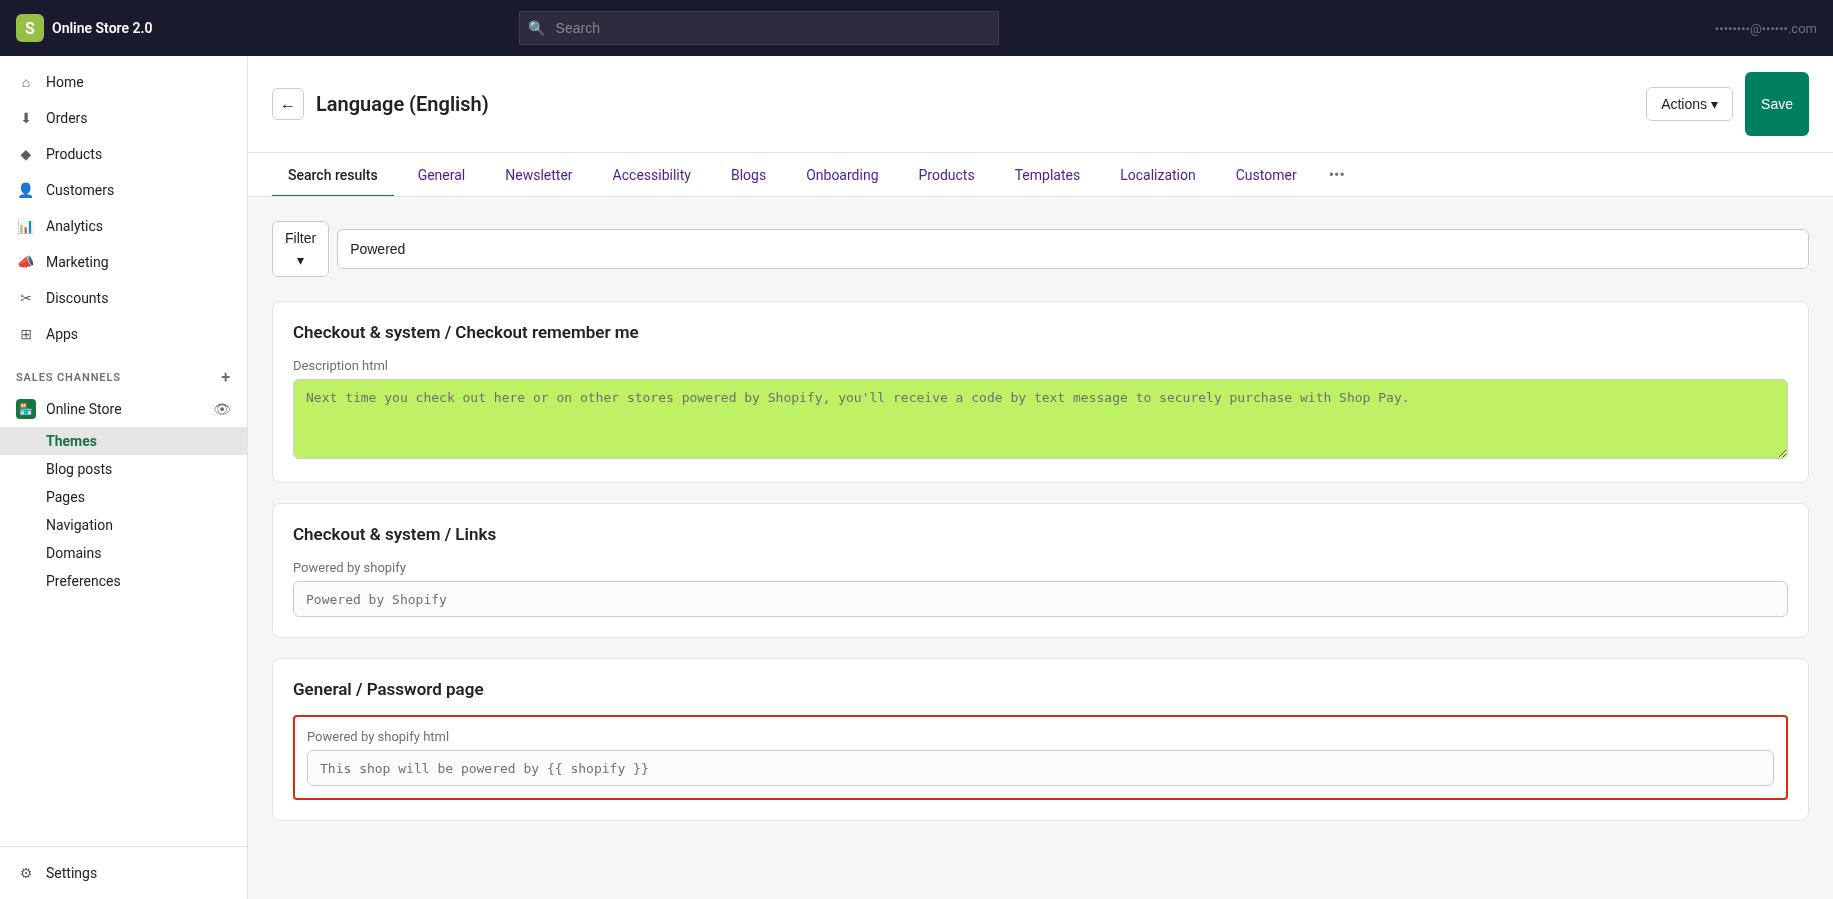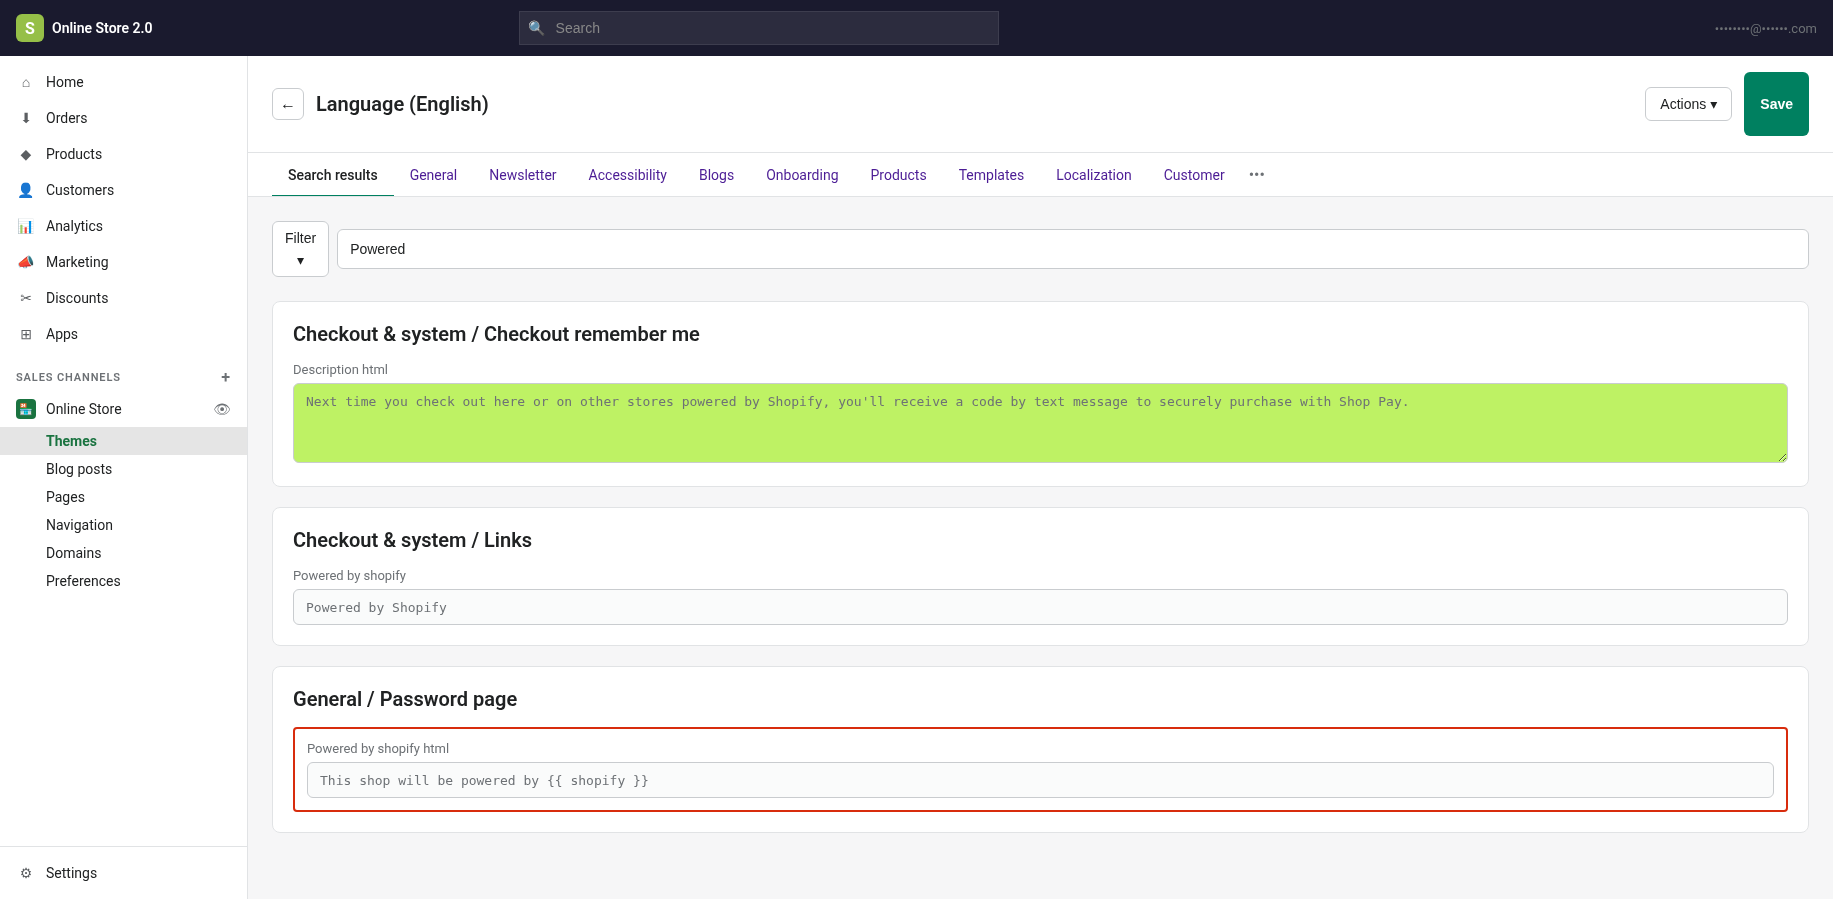--- a/index.html
+++ b/index.html
@@ -215,31 +215,31 @@
       text-align: center;
     }
     .save-button {
       padding: 24px 16px;
       background: #008060;
       color: #fff;
       border: none;
       border-radius: 6px;
       cursor: pointer;
       font-size: 14px;
-      font-weight: 700;
+      font-weight: 400;
     }
 
     
     .tabs-bar {
       background: #fff;
       border-bottom: 1px solid #e1e3e5;
       padding: 0 24px;
       display: flex;
       align-items: flex-end;
-      gap: 0;
+      gap: 8px;
       overflow-x: auto;
     }
     .tab-item {
       padding: 12px 16px;
       cursor: pointer;
       color: #4c1d95;
       font-size: 14px;
       white-space: nowrap;
       border-bottom: 2px solid transparent;
       margin-bottom: -1px;
@@ -294,21 +294,21 @@
 
     
     .content-section {
       background: #fff;
       border-radius: 8px;
       border: 1px solid #e1e3e5;
       padding: 20px;
       margin-bottom: 20px;
     }
     .section-title {
-      font-size: 20px;
+      font-size: 17px;
       font-weight: 600;
       color: #202223;
       margin-bottom: 16px;
     }
     .field-label {
       font-size: 13px;
       color: #6d7175;
       margin-bottom: 6px;
     }
     .field-textarea {

